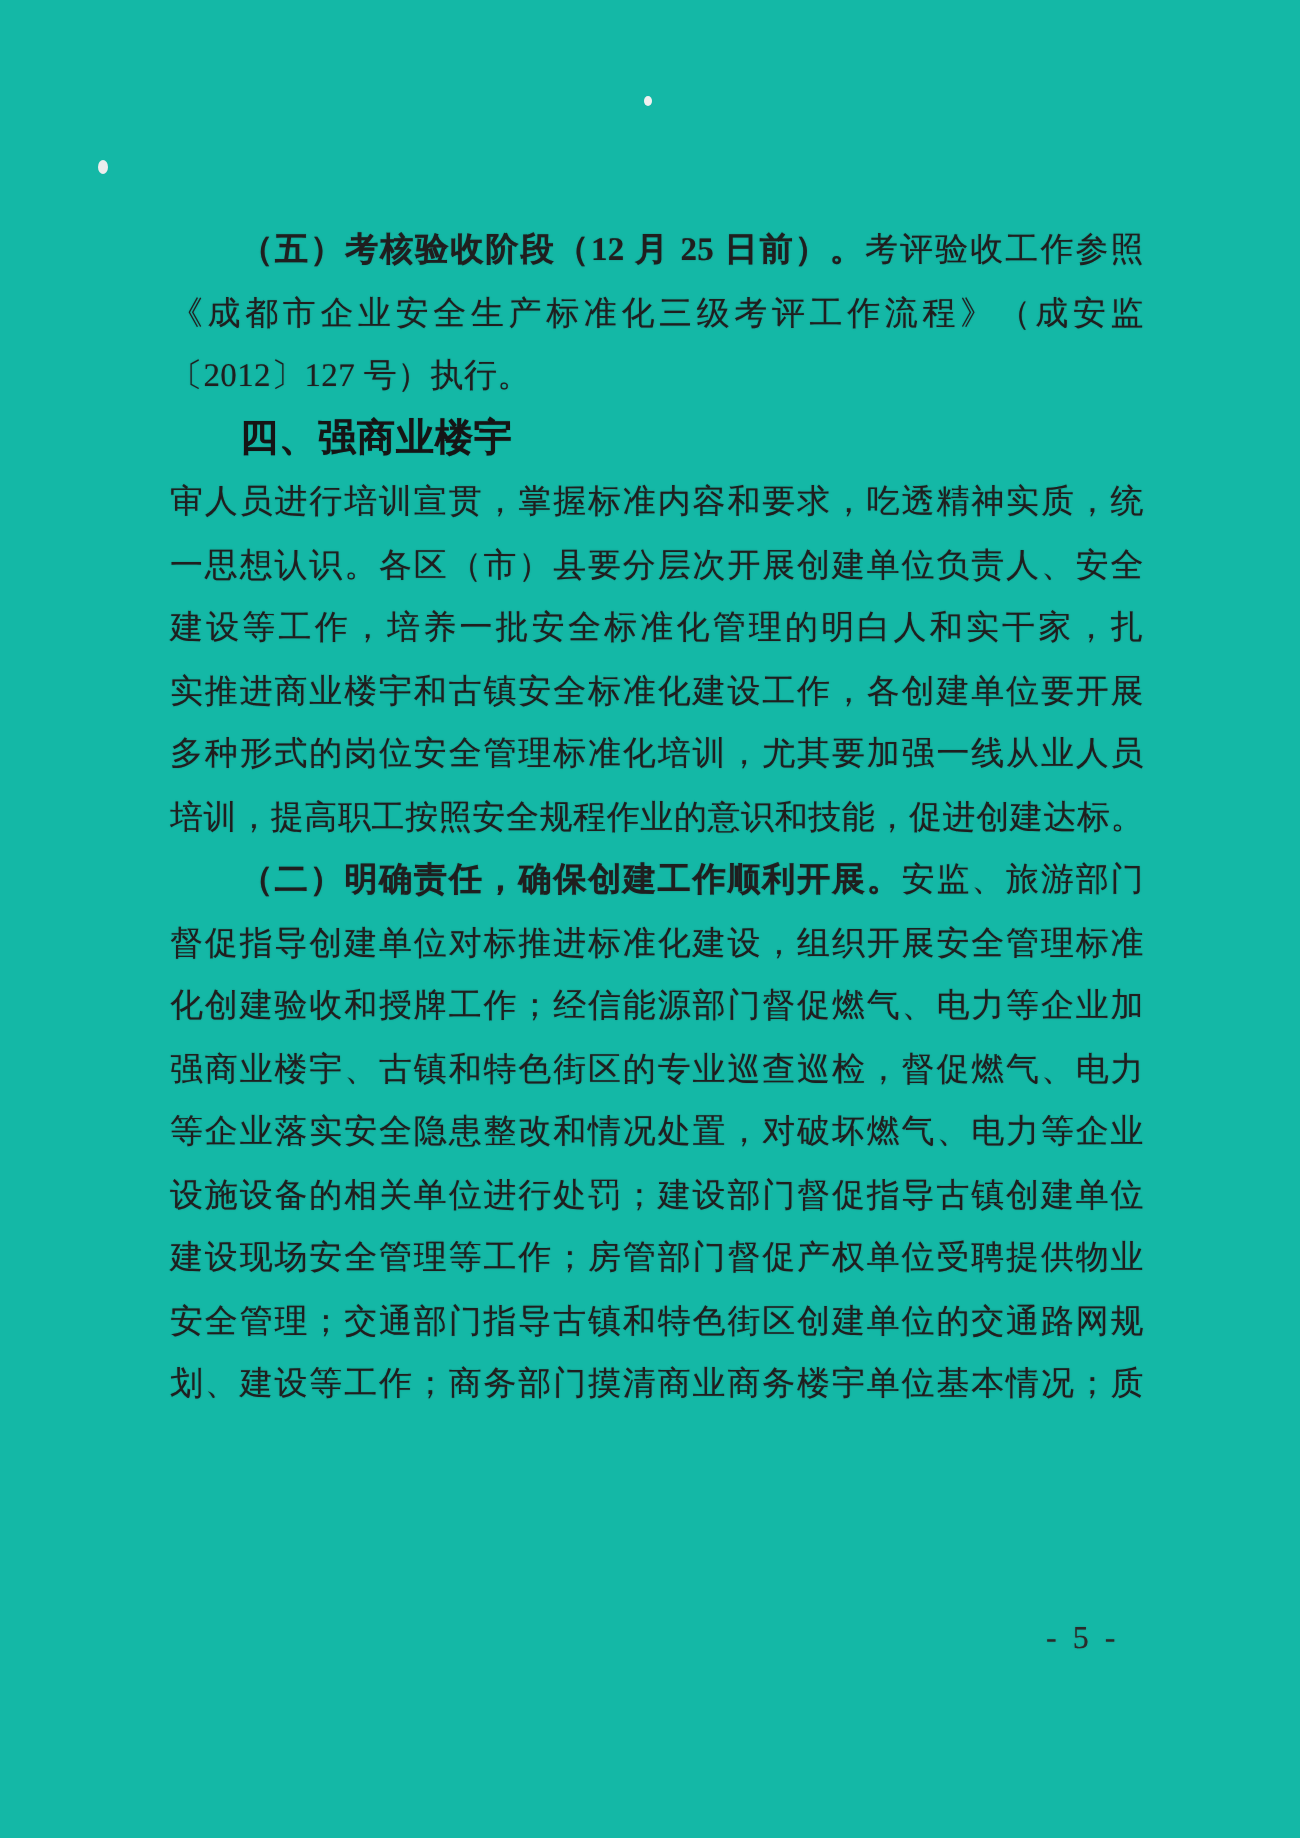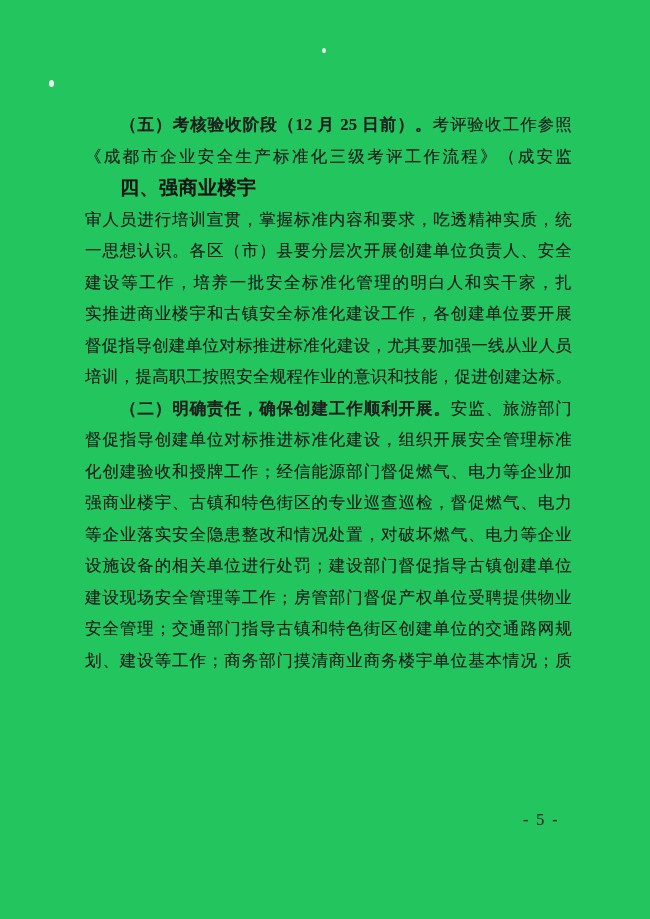--- a/index.html
+++ b/index.html
@@ -4,21 +4,21 @@
 <style>
   html, body {
     margin: 0;
     padding: 0;
     background: #ffffff;
   }
   .page {
     position: relative;
     width: 650px;
     height: 919px;
-    background: #22c55e;
+    background: #14b8a6;
     overflow: hidden;
     font-family: "Liberation Serif", "DejaVu Serif", serif;
     color: #1f1f1f;
     text-decoration: underline;
   }
   
   .page::before {
     content: "";
     position: absolute;
     left: 49px; top: 80px;
@@ -85,26 +85,27 @@
     text-shadow: 0 0 0.6px rgba(40,40,40,0.5);
   }
 </style>
 </head>
 <body>
 
 <div class="page">
   <div class="doc-body">
       <div class="line indent"><span class="lead">（五）考核验收阶段（12 月 25 日前）。</span>考评验收工作参照</div>
       <div class="line">《成都市企业安全生产标准化三级考评工作流程》（成安监</div>
+      <div class="line last">〔2012〕127 号）执行。</div>
       <div class="heading">四、强商业楼宇</div>
       <div class="line">审人员进行培训宣贯，掌握标准内容和要求，吃透精神实质，统</div>
       <div class="line">一思想认识。各区（市）县要分层次开展创建单位负责人、安全</div>
       <div class="line">建设等工作，培养一批安全标准化管理的明白人和实干家，扎</div>
       <div class="line">实推进商业楼宇和古镇安全标准化建设工作，各创建单位要开展</div>
-      <div class="line">督促指导创建单位对标推进标准化建设，尤其要加强一线从业人员</div>
+      <div class="line">多种形式的岗位安全管理标准化培训，尤其要加强一线从业人员</div>
       <div class="line">培训，提高职工按照安全规程作业的意识和技能，促进创建达标。</div>
       <div class="line indent"><span class="lead">（二）明确责任，确保创建工作顺利开展。</span>安监、旅游部门</div>
       <div class="line">督促指导创建单位对标推进标准化建设，组织开展安全管理标准</div>
       <div class="line">化创建验收和授牌工作；经信能源部门督促燃气、电力等企业加</div>
       <div class="line">强商业楼宇、古镇和特色街区的专业巡查巡检，督促燃气、电力</div>
       <div class="line">等企业落实安全隐患整改和情况处置，对破坏燃气、电力等企业</div>
       <div class="line">设施设备的相关单位进行处罚；建设部门督促指导古镇创建单位</div>
       <div class="line">建设现场安全管理等工作；房管部门督促产权单位受聘提供物业</div>
       <div class="line">安全管理；交通部门指导古镇和特色街区创建单位的交通路网规</div>
       <div class="line">划、建设等工作；商务部门摸清商业商务楼宇单位基本情况；质</div>

